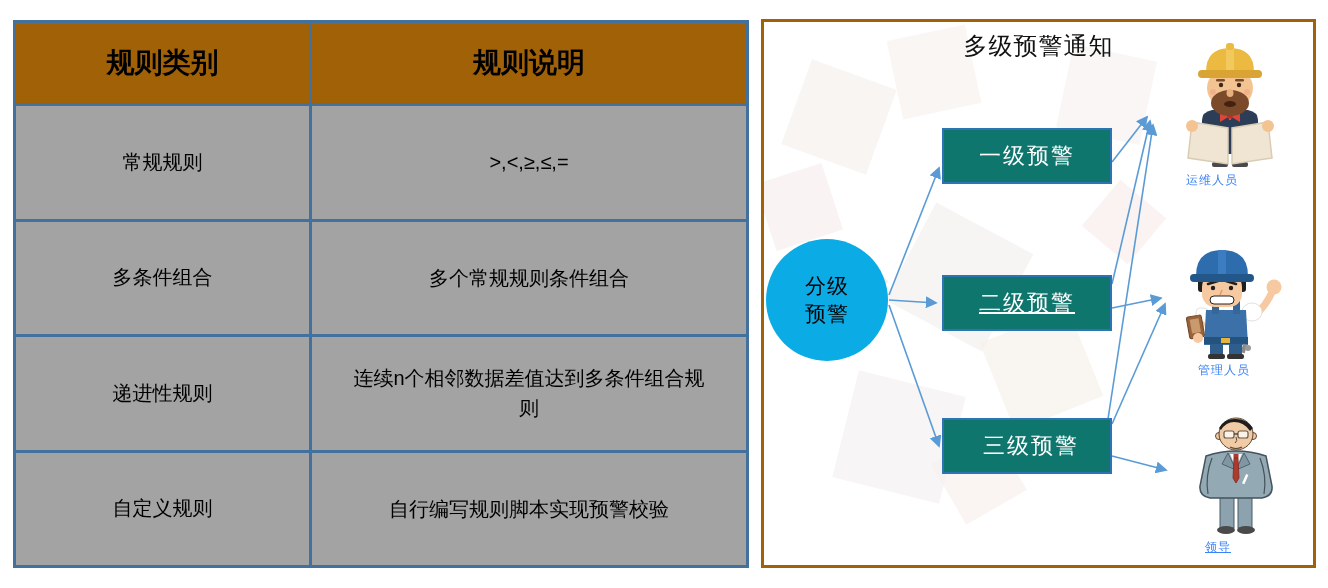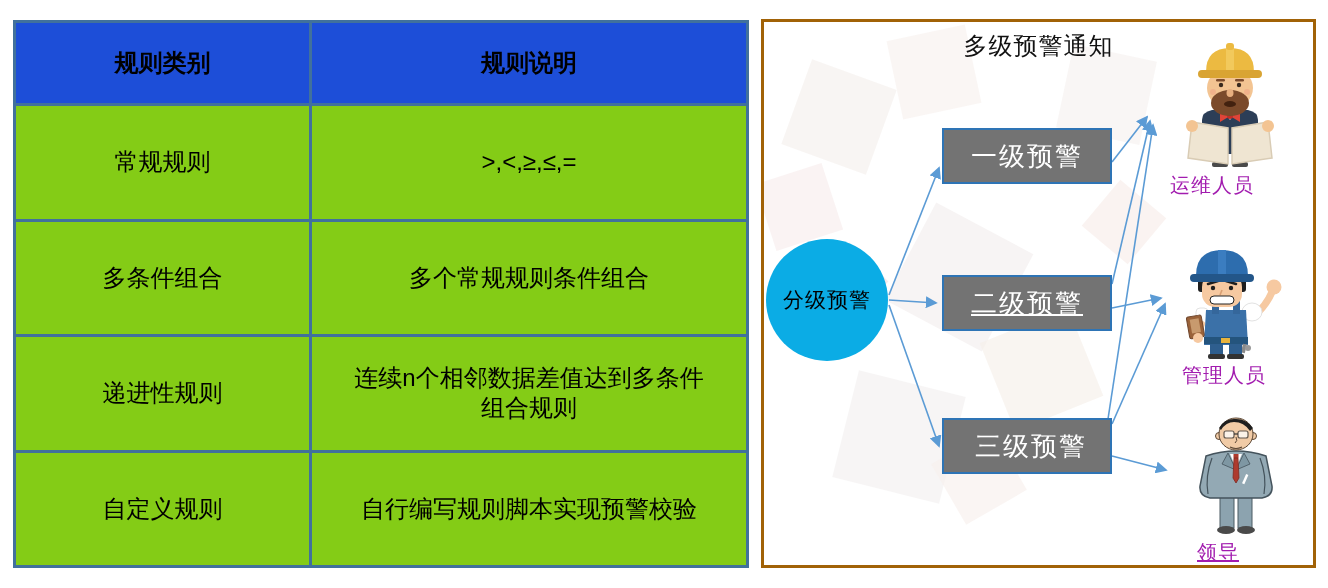--- a/index.html
+++ b/index.html
@@ -14,23 +14,23 @@
     position:absolute; left:13px; top:20px;
     width:733px; height:548px;
     border-collapse:collapse; table-layout:fixed;
   }
   .rules-table th, .rules-table td {
     border:3px solid #41719C;
     text-align:center; vertical-align:middle;
     color:#000;
   }
   .rules-table th {
-    background:#1d4ed8; font-size:24px; font-weight:bold; height:78px;
-  }
-  .rules-table td { background:#84cc16; font-size:24px; height:93px;text-align:center; }
+    background:#a16207; font-size:28px; font-weight:bold; height:78px;
+  }
+  .rules-table td { background:#a3a3a3; font-size:20px; height:93px;text-align:center; }
   .rules-table td.desc { padding:0 34px; line-height:30px; }
   .rules-table col.c1 { width:296px; }
   .rules-table col.c2 { width:437px; }
 
   
   .panel {
     position:absolute; left:761px; top:19px;
     width:555px; height:549px; box-sizing:border-box;
     border:3px solid #a16207; background:#ffffff; overflow:hidden;
   }
@@ -40,38 +40,38 @@
     position:absolute; z-index:4; top:8px; left:0; width:100%;
     text-align:center; font-size:24px; color:#111; letter-spacing:1px;
   }
 
   svg.arrows { position:absolute; left:0; top:0; z-index:2; }
 
   .source-circle {
     position:absolute; z-index:3; left:2px; top:217px;
     width:122px; height:122px; border-radius:50%;
     background:#0BACE5;
-    display:flex; flex-direction:row; align-items:center; justify-content:center;
+    display:flex; flex-direction:column; align-items:center; justify-content:center;
     font-size:21px; line-height:28px; color:#000; font-weight:500;
     letter-spacing:1px;
   }
 
   .level-box {
     position:absolute; z-index:3; left:178px; width:170px; height:56px;
-    background:#737373; border:2px solid #2E74B5; box-sizing:border-box;
-    color:#fff; font-size:26px; letter-spacing:2px;
+    background:#0f766e; border:2px solid #2E74B5; box-sizing:border-box;
+    color:#fff; font-size:22px; letter-spacing:2px;
     display:flex; align-items:center; justify-content:center;
   }
   #level-box-1 { top:106px; }
   #level-box-2 { top:253px;text-decoration:underline; }
   #level-box-3 { top:396px;padding-left:8px; }
 
   .figure { position:absolute; z-index:3; }
   .figure-label {
-    position:absolute; z-index:3; font-size:20px; color:#a21caf; text-align:center;
+    position:absolute; z-index:3; font-size:12px; color:#3b82f6; text-align:center;
     letter-spacing:1px;
   }
 </style>
 </head>
 <body>
 
 <table class="rules-table">
   <colgroup>
       <col class="c1">
       <col class="c2">

